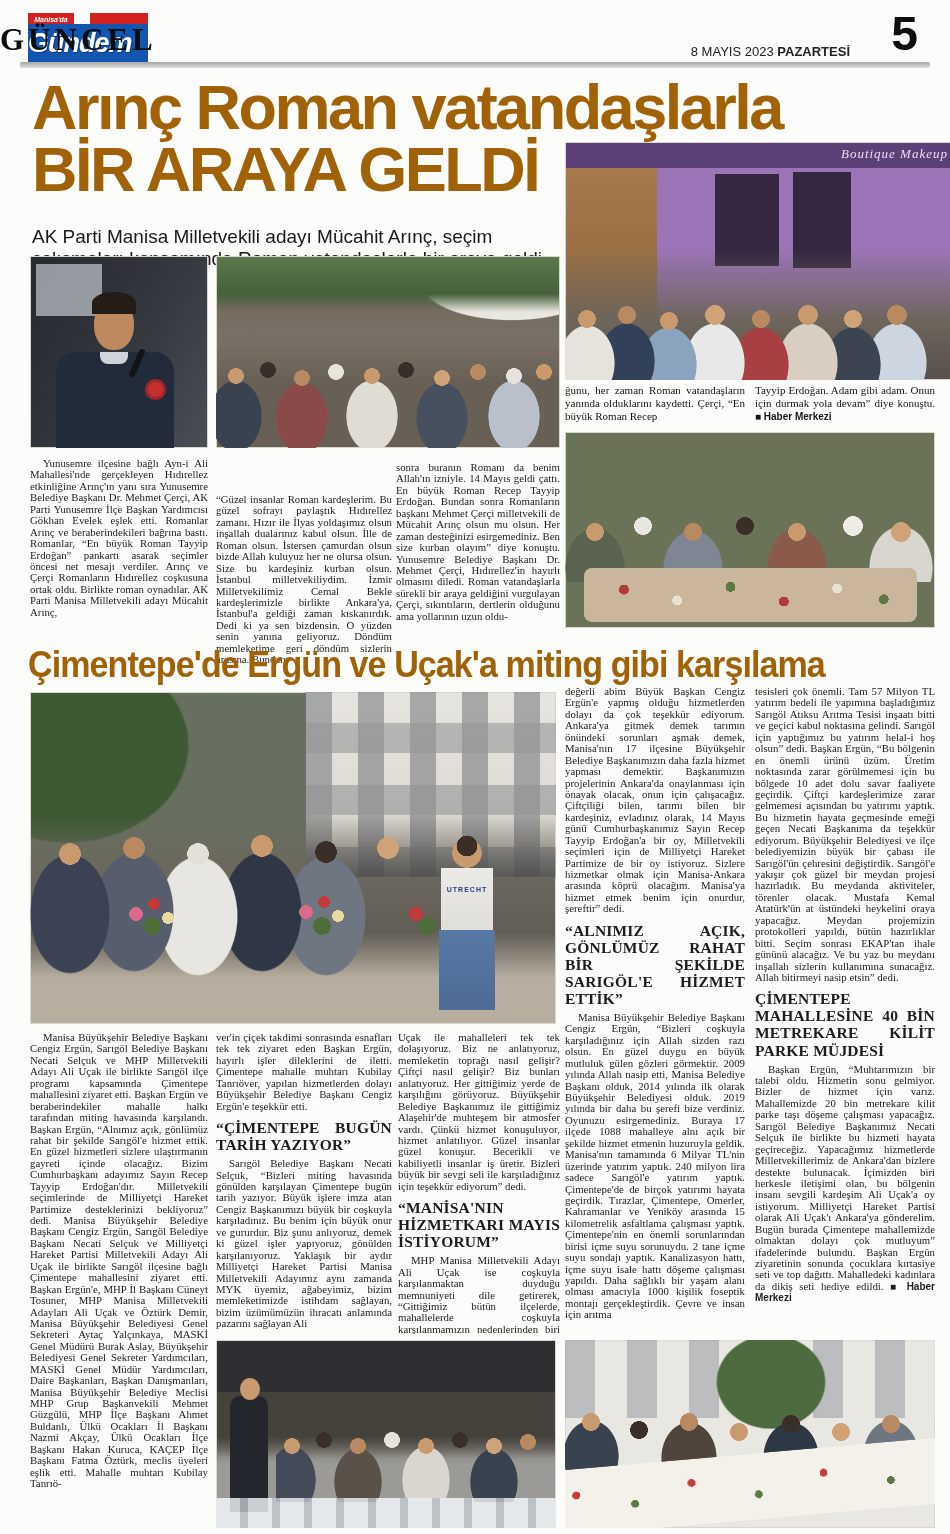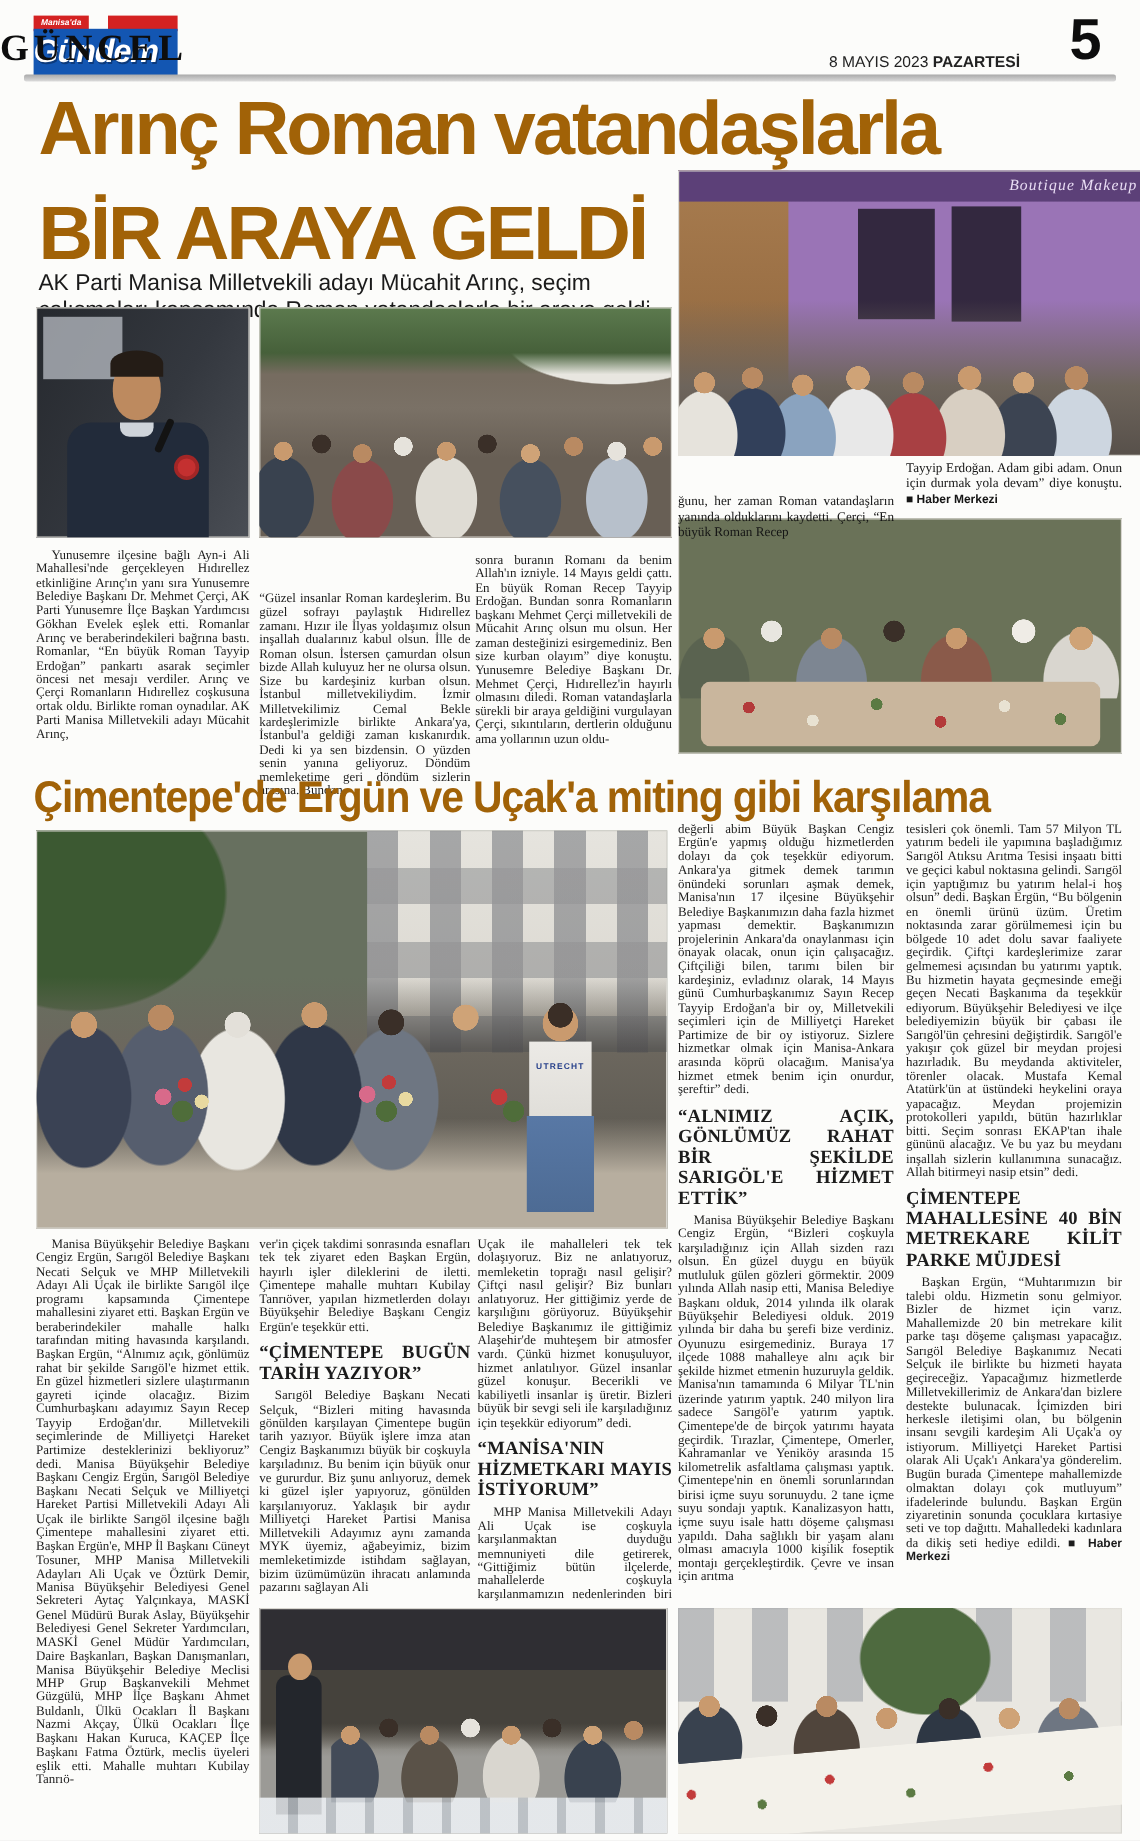--- a/index.html
+++ b/index.html
@@ -23,37 +23,37 @@
   .date-block b{font-weight:700;}
   .page-number{right:32px;top:6px;font-family:"Liberation Sans",sans-serif;font-weight:700;
        font-size:48px;color:#0d0d0d;}
   .hdr-rule{left:20px;right:20px;top:62px;height:6px;
        background:linear-gradient(#a8a8a8,#dcdcdc);border-radius:2px;}
 
   
   .hl{font-family:"Liberation Sans",sans-serif;font-weight:900;color:#a16207;
       letter-spacing:-2.5px;line-height:1;white-space:nowrap;}
   .hl1a{left:32px;top:76px;font-size:63px;}
-  .hl1b{left:32px;top:164px;font-size:63px;}
+  .hl1b{left:32px;top:138px;font-size:63px;}
   .subhead1{left:32px;top:226px;width:535px;font-family:"Liberation Sans",sans-serif;
       font-size:19px;line-height:1.18;color:#1a1a1a;}
   .hl2{left:28px;top:646px;font-size:37px;letter-spacing:-1px;}
   .squeeze{display:inline-block;transform:scaleX(.92);transform-origin:0 50%;white-space:nowrap;}
 
   
   .bodytxt{font-size:10.8px;line-height:1.06;text-align:justify;color:#1c1c1c;overflow:hidden;}
   .ind{text-indent:13px;}
   .subh{font-weight:700;font-size:15.5px;line-height:1.1;margin:7px 0 5px;letter-spacing:.2px;}
   .byline{font-family:"Liberation Sans",sans-serif;font-weight:700;font-size:10px;}
   .caption{font-size:11px;line-height:1.2;text-align:justify;overflow:hidden;}
 
   .a1c1{left:30px;top:458px;width:178px;height:188px;}
   .a1c2{left:216px;top:458px;width:176px;height:188px;margin-top:36px;}
   .a1c3{left:396px;top:462px;width:164px;height:188px;}
-  .cap1{left:565px;top:384px;width:180px;height:46px;margin-top:28px;}
+  .cap1{left:565px;top:384px;width:180px;height:46px;}
   .cap2{left:755px;top:384px;width:180px;height:46px;}
 
   .a2ca{left:565px;top:686px;width:180px;height:648px;}
   .a2cb{left:755px;top:686px;width:180px;height:648px;}
   .a2l1{left:30px;top:1032px;width:178px;height:498px;}
   .a2l2{left:216px;top:1032px;width:176px;height:302px;}
   .a2l3{left:398px;top:1032px;width:162px;height:302px;}
 
   
   .photo{position:absolute;overflow:hidden;background:#8a857c;box-shadow:0 0 0 1px #d8d6d0 inset;}

